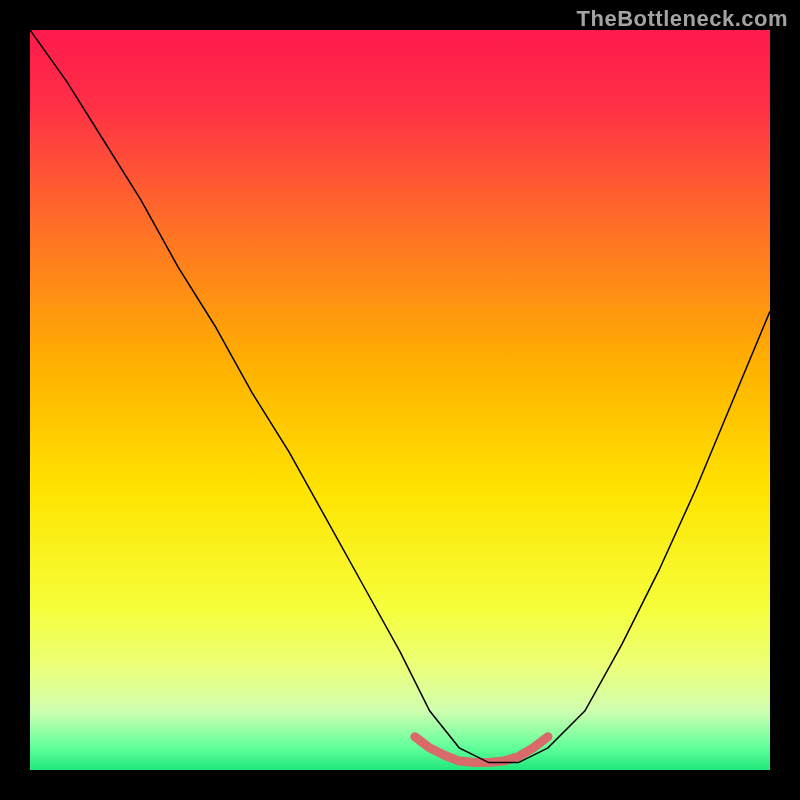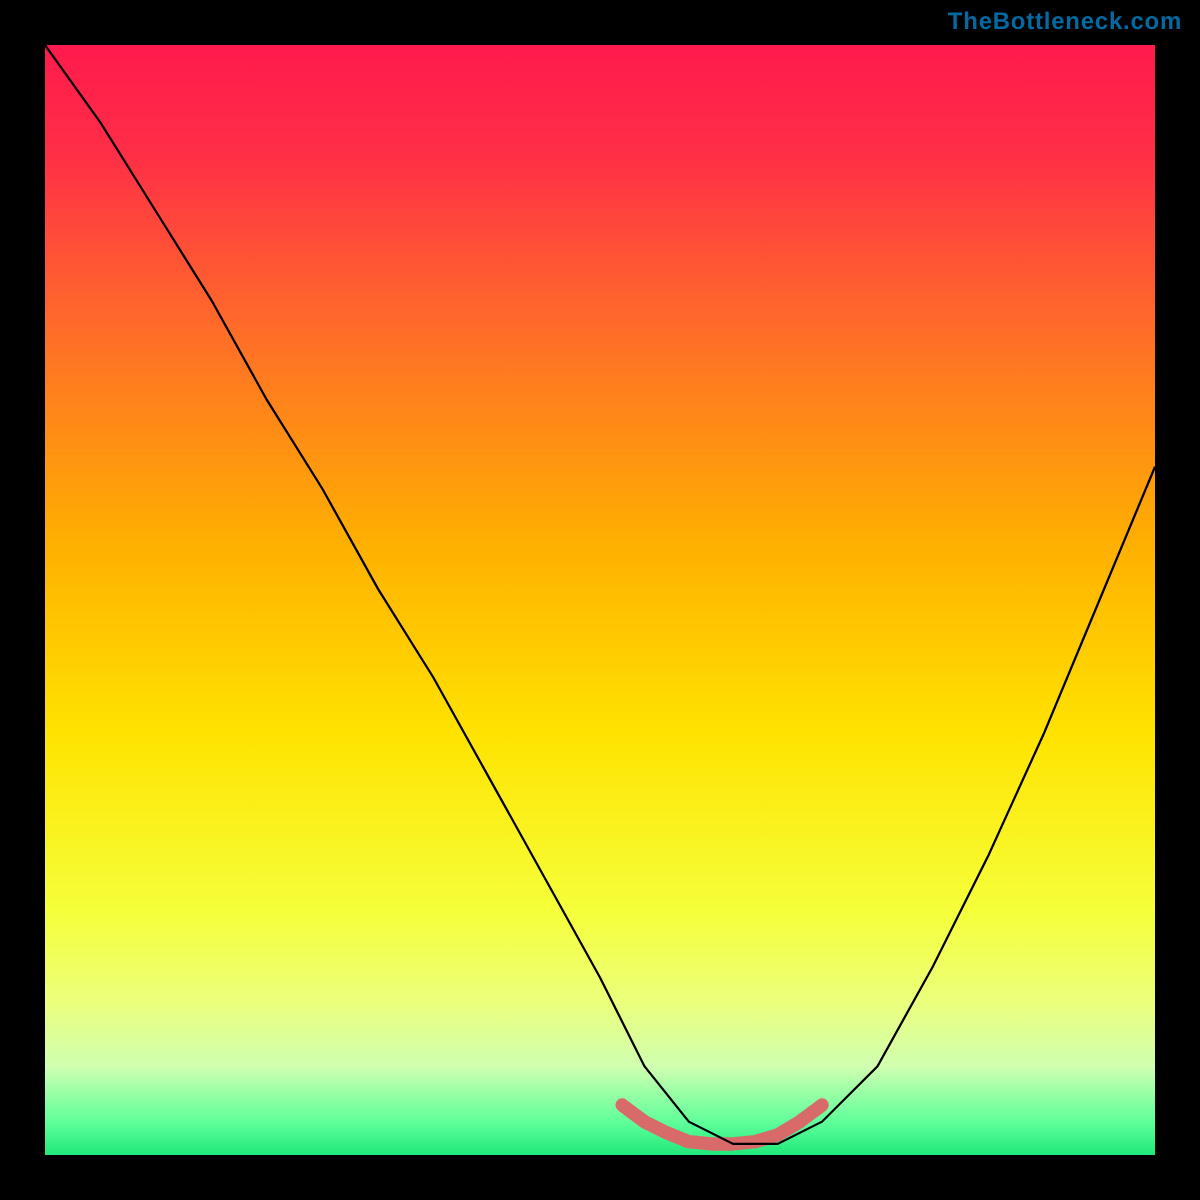--- a/index.html
+++ b/index.html
@@ -1,18 +1,18 @@
 <!DOCTYPE html>
 <html><head>
 <meta charset="utf-8">
 <style>
   * { margin: 0; padding: 0; box-sizing: border-box; }
   body { width: 800px; height: 800px; background: #000; position: relative; font-family: Arial, sans-serif; }
   .outer { width: 800px; height: 800px; background: #000; position: relative; }
-  .watermark { position: absolute; top: 6px; right: 12px; color: #0369a1; font-size: 16px; font-weight: bold; letter-spacing: 0.5px; z-index: 10; }
+  .watermark { position: absolute; top: 6px; right: 12px; color: #a3a3a3; font-size: 22px; font-weight: bold; letter-spacing: 0.5px; z-index: 10; }
   .plot { position: absolute; left: 30px; top: 30px; width: 740px; height: 740px; }
   svg.bg { position: absolute; inset: 0; width: 100%; height: 100%; }
   svg.curve { position: absolute; inset: 0; width: 100%; height: 100%; }
 </style>
 </head>
 <body>
 
 <div class="outer">
   <div class="watermark">TheBottleneck.com</div>
   <div class="plot">

